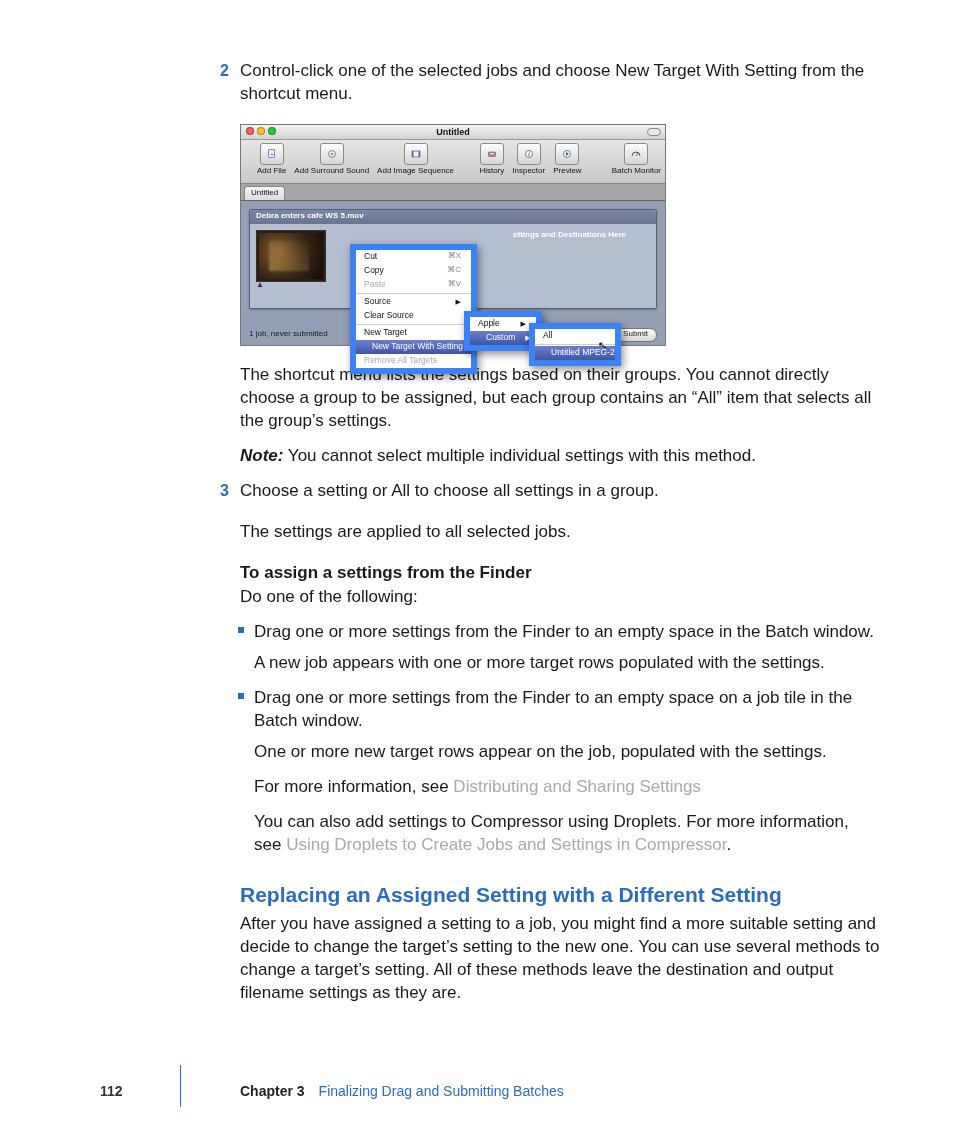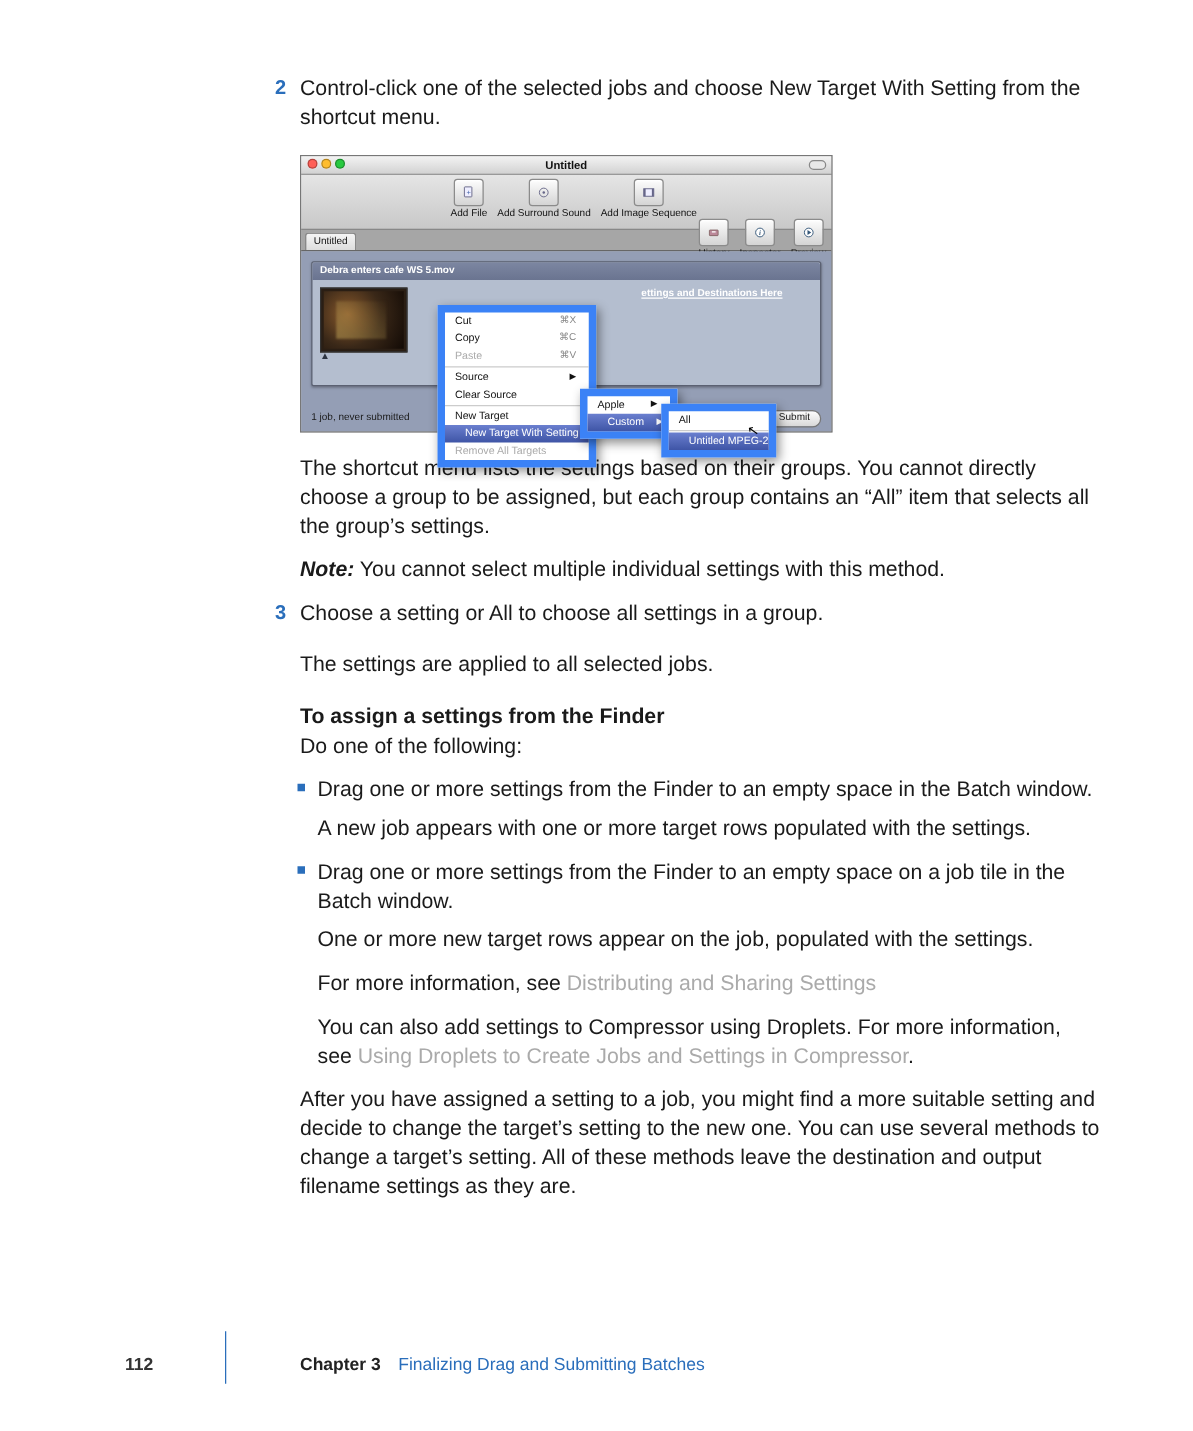--- a/index.html
+++ b/index.html
@@ -139,24 +139,23 @@
     border: 1px solid #888;
     border-radius: 4px;
     background: #e8e8e8;
   }
   
   .toolbar {
     height: 40px;
     background: linear-gradient(#e5e5e5, #c8c8c8);
     border-bottom: 1px solid #888;
     display: flex;
-    align-items: center;
+    align-items: flex-start;
     padding: 3px 4px 0 16px;
     position: relative;
-    flex-direction: column;
   }
   .tb-left { display:flex; gap: 8px; }
   .tb-right { display:flex; gap: 8px; margin-left:auto; }
   .tb-far { margin-left: 30px; display:flex; }
   .tb-btn {
     display:flex;
     flex-direction:column;
     align-items:center;
     font-size: 8px;
     line-height: 1;
@@ -259,21 +258,20 @@
     color: #2d3442;
   }
 
   .drop-hint {
     position: absolute;
     right: 30px;
     top: 20px;
     color:#fff;
     font-size: 8px;
     font-weight:600;
-    text-decoration:underline;
   }
 
   .status-bar {
     position:absolute;
     left:8px; right:8px; bottom:3px;
     height: 14px;
     display:flex;
     align-items:center;
     justify-content:space-between;
     font-size: 8px;
@@ -543,20 +541,21 @@
     <div class="p" style="padding-left:14px; margin-top:-2px;">One or more new target rows appear on the job, populated with the settings.</div>
 
     <div class="p" style="padding-left:14px;">
       <span>For more information, see </span><span class="gray-link">Distributing and Sharing Settings</span>
     </div>
 
     <div class="p" style="padding-left:14px;">
       <span>You can also add settings to Compressor using Droplets. For more information, see </span><span class="gray-link">Using Droplets to Create Jobs and Settings in Compressor</span><span>.</span>
     </div>
 
+    <div class="section-heading">Replacing an Assigned Setting with a Different Setting</div>
     <div class="p">After you have assigned a setting to a job, you might find a more suitable setting and decide to change the target’s setting to the new one. You can use several methods to change a target’s setting. All of these methods leave the destination and output filename settings as they are.</div>
 
   </div>
 
   <div class="vline"></div>
   <div class="footer">
     <span class="footer-page">112</span>
     <span class="footer-chapter">Chapter 3</span>
     <span class="footer-title">Finalizing Drag and Submitting Batches</span>
   </div>

